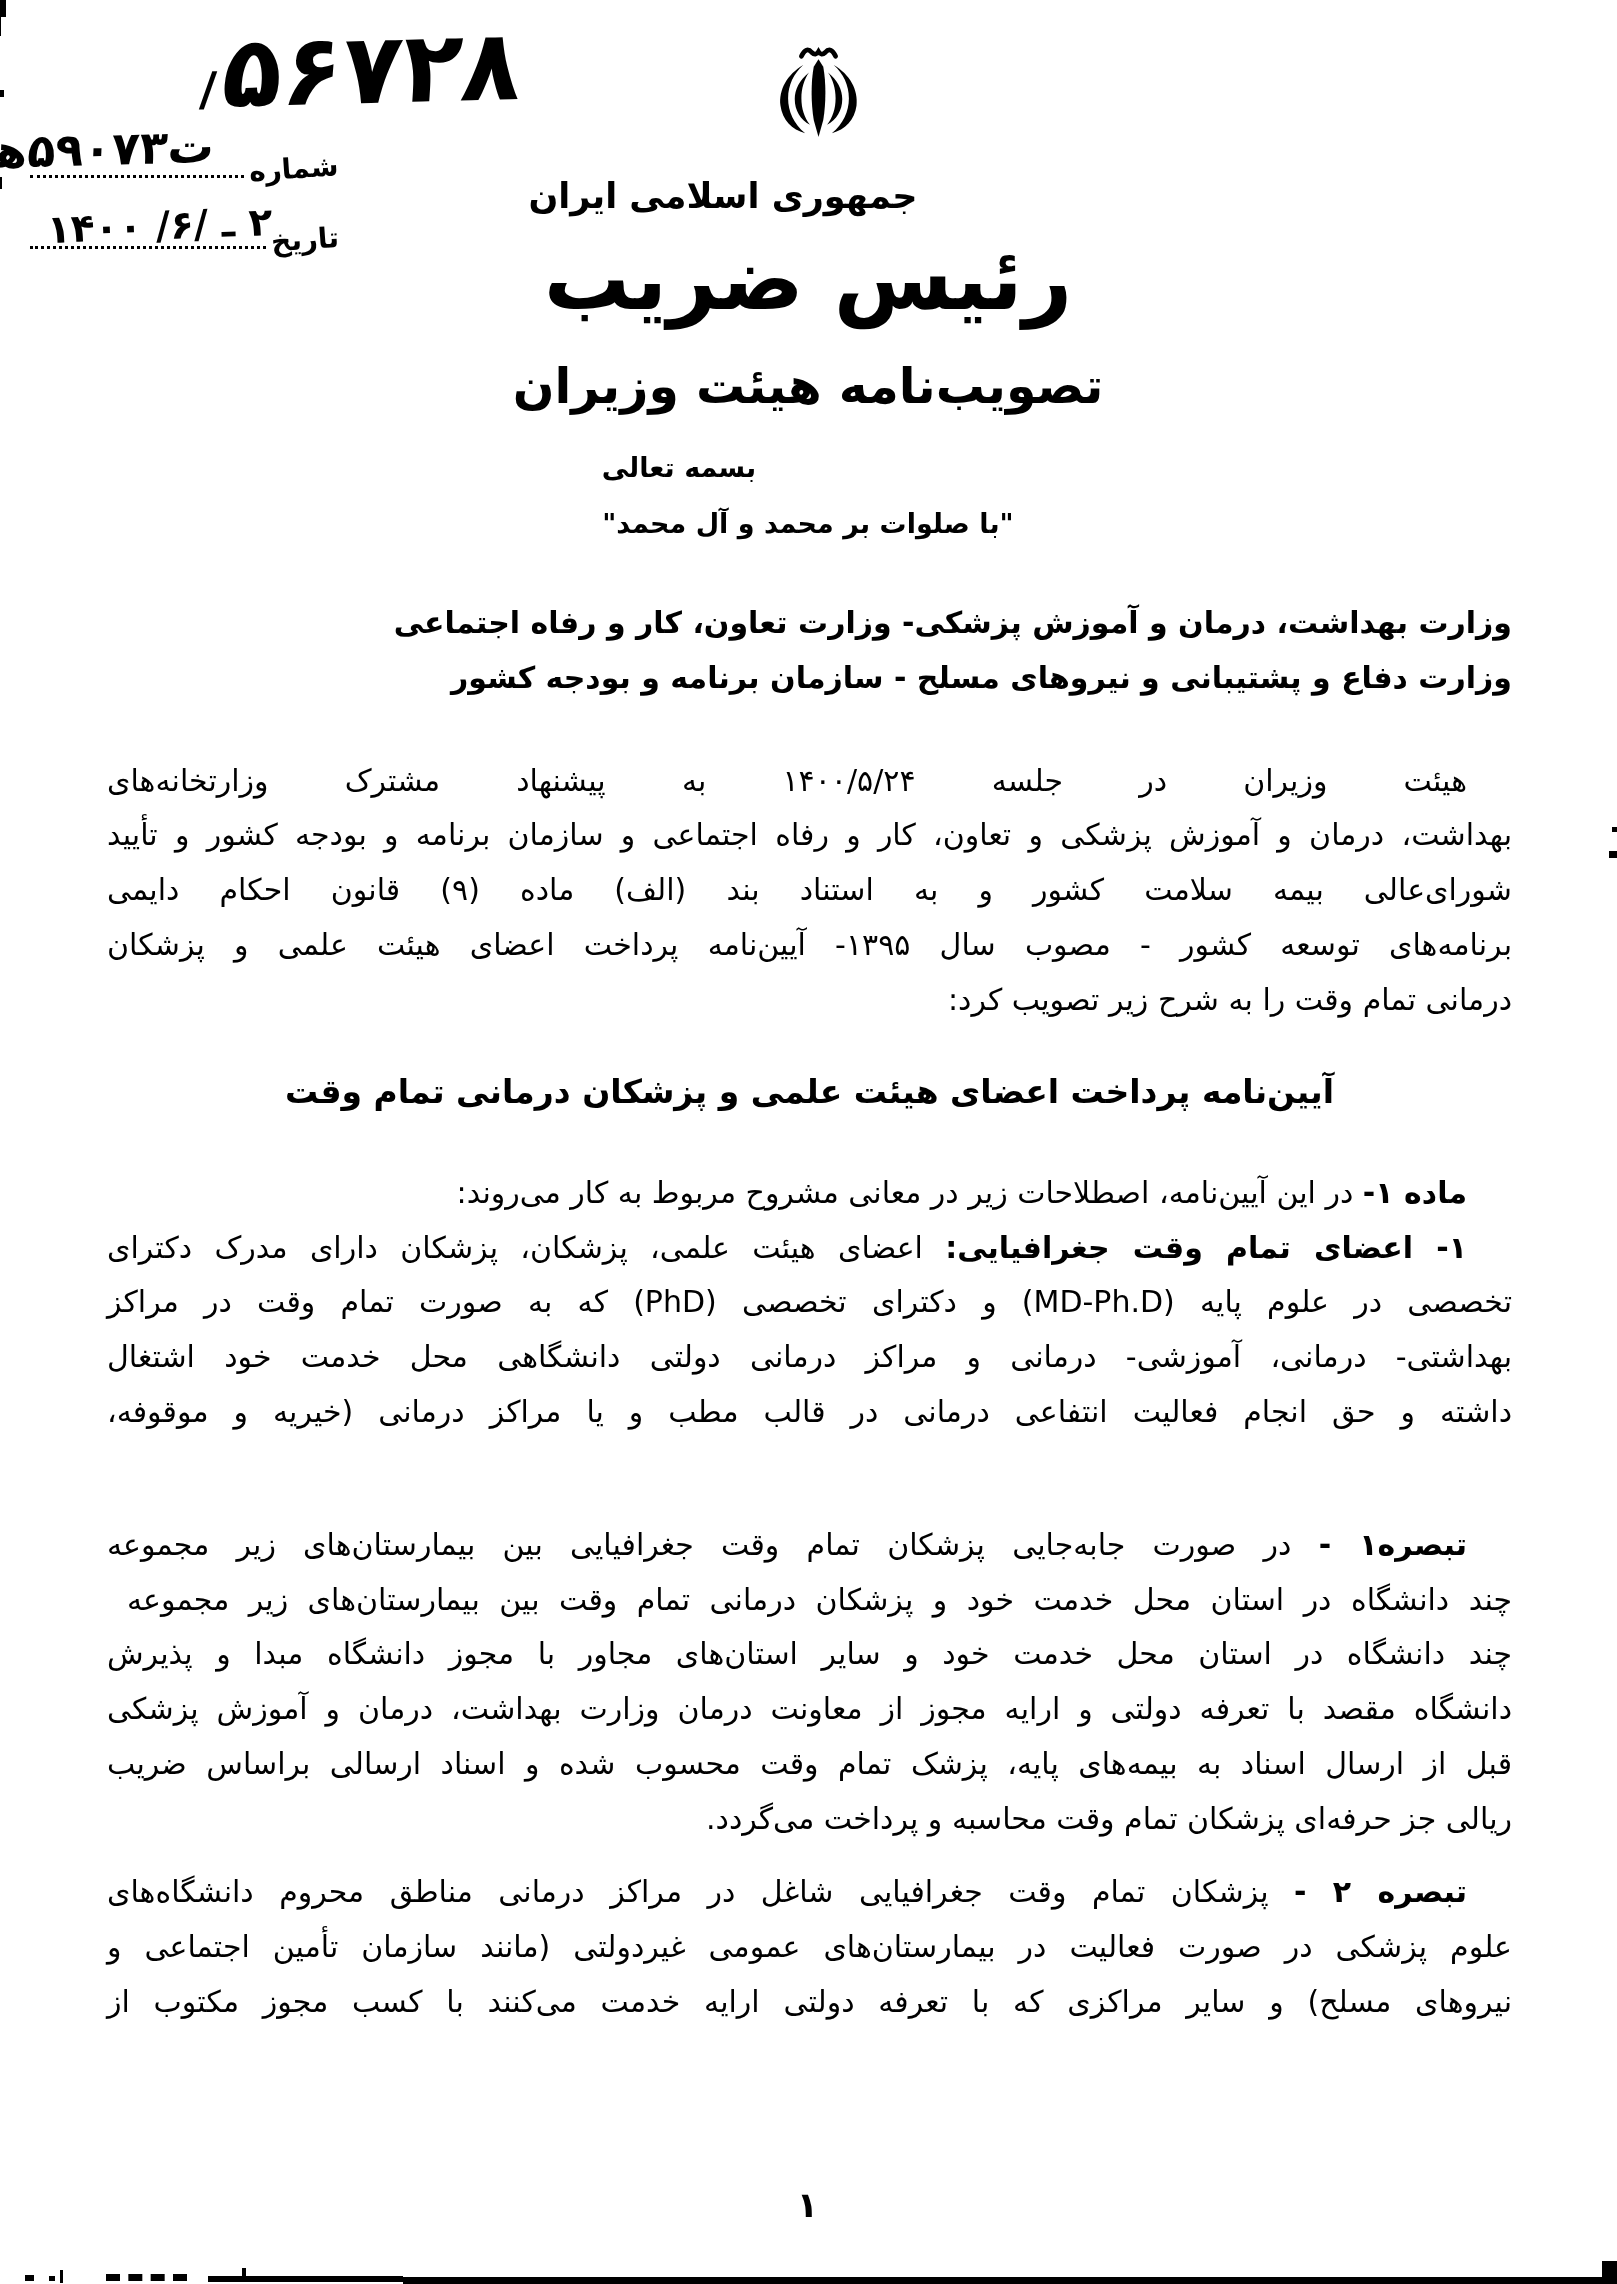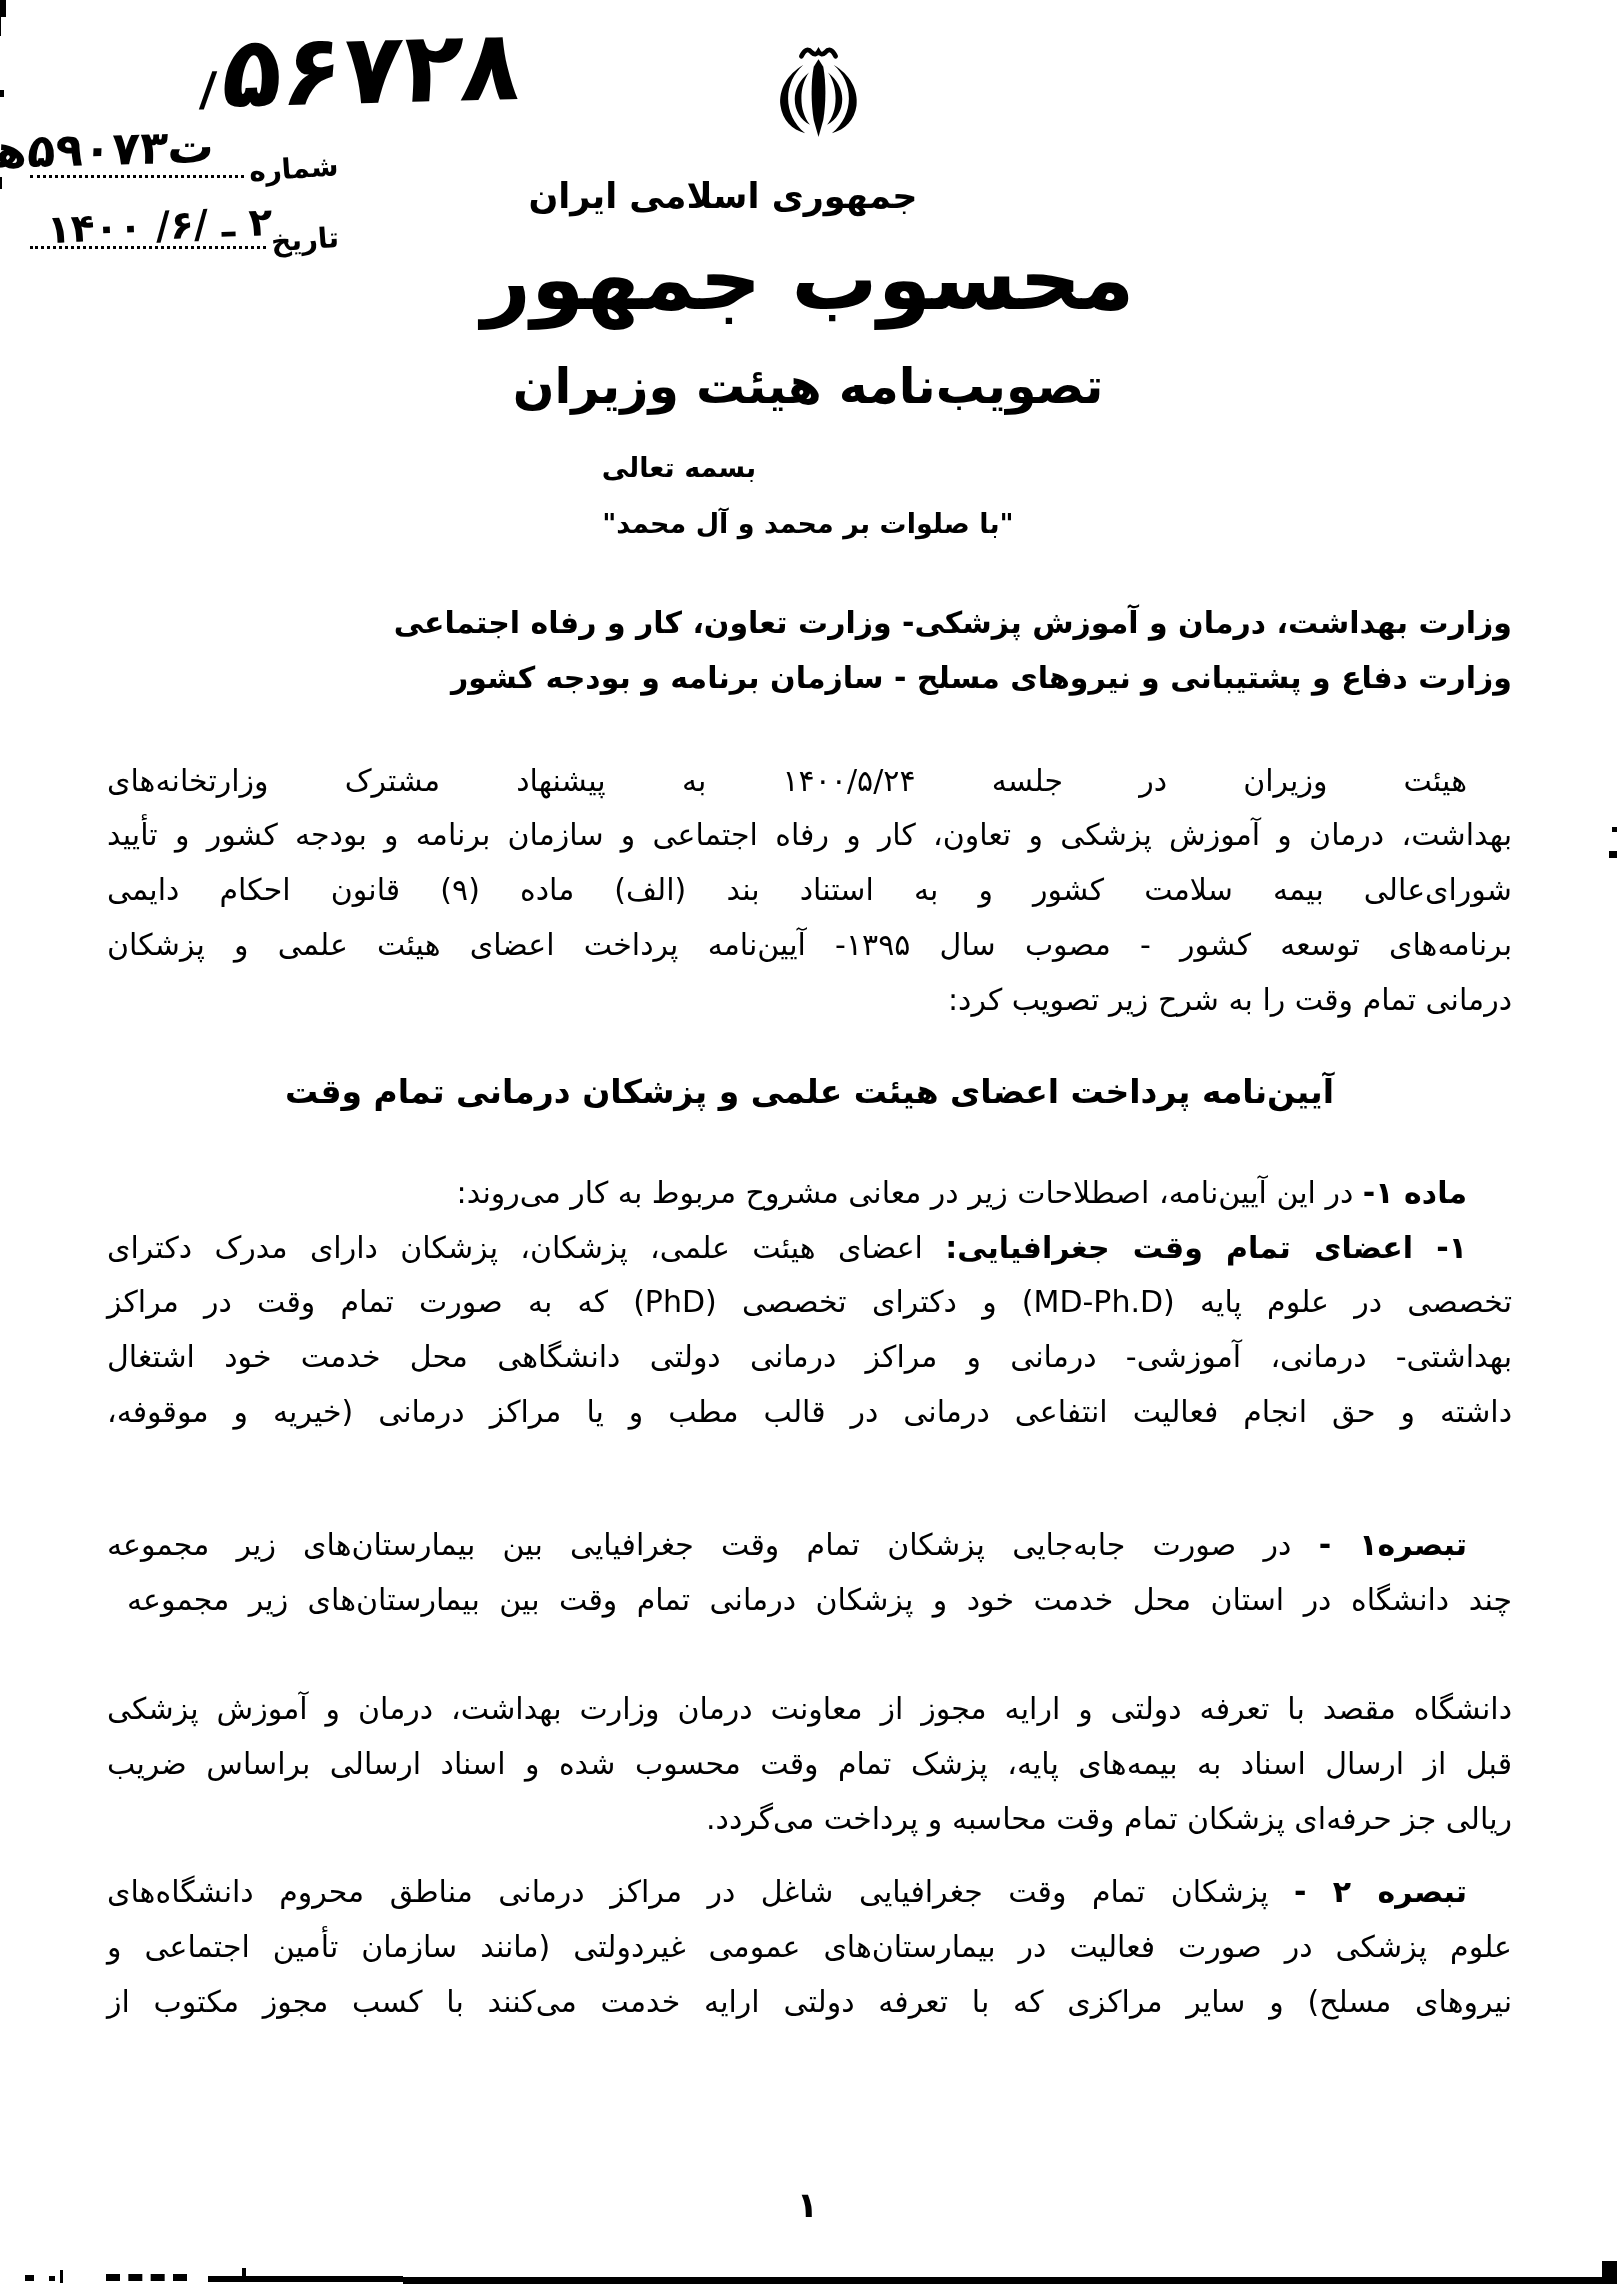--- a/index.html
+++ b/index.html
@@ -136,21 +136,21 @@
 
       <path d="M76,22 C93,32 102,48 100,65 C98,80 88,90 74,94 C86,84 92,71 92,57 C92,43 86,31 76,22 Z" fill="#000"></path>
 
       <path d="M70,30 C80,38 85,48 85,58 C85,70 79,80 69,85 C75,77 78,68 78,57 C78,47 75,37 70,30 Z" fill="#000"></path>
 
       <path d="M60,16 L55,24 C52,40 52,62 55,80 L60,98 L65,80 C68,62 68,40 65,24 Z" fill="#000"></path>
     </svg>
   </div>
 
   <div class="abs h-country">جمهوری اسلامی ایران</div>
-  <div class="abs h-office">محسوب جمهور</div>
+  <div class="abs h-office">رئیس ضریب</div>
   <div class="abs h-doctype">تصویب‌نامه هیئت وزیران</div>
   <div class="abs h-basmala">بسمه تعالی</div>
   <div class="abs h-salawat">"با صلوات بر محمد و آل محمد"</div>
 
   <div class="abs addr addr1">وزارت بهداشت، درمان و آموزش پزشکی- وزارت تعاون، کار و رفاه اجتماعی</div>
   <div class="abs addr addr2">وزارت دفاع و پشتیبانی و نیروهای مسلح - سازمان برنامه و بودجه کشور</div>
 
   <div class="abs textcol">
 
     <div class="bl j indent" style="top:753px;"><span>هیئت وزیران در جلسه ۱۴۰۰/۵/۲۴ به پیشنهاد مشترک وزارتخانه‌های</span></div>
@@ -172,20 +172,21 @@
     </div>
     <div class="bl j" style="top:1274px;"><span>تخصصی در علوم پایه (MD-Ph.D) و دکترای تخصصی (PhD) که به صورت تمام وقت در مراکز</span></div>
     <div class="bl j" style="top:1329px;"><span>بهداشتی- درمانی، آموزشی- درمانی و مراکز درمانی دولتی دانشگاهی محل خدمت خود اشتغال</span></div>
     <div class="bl j" style="top:1384px;"><span>داشته و حق انجام فعالیت انتفاعی درمانی در قالب مطب و یا مراکز درمانی (خیریه و موقوفه،</span></div>
 
     <div class="bl j indent" style="top:1517px;">
       <span class="lead">تبصره۱ -</span>
       <span>در صورت جابه‌جایی پزشکان تمام وقت جغرافیایی بین بیمارستان‌های زیر مجموعه</span>
     </div>
     <div class="bl j" style="top:1572px;margin-left:20px;"><span>چند دانشگاه در استان محل خدمت خود و پزشکان درمانی تمام وقت بین بیمارستان‌های زیر مجموعه</span></div>
+    <div class="bl j" style="top:1626px;"><span>چند دانشگاه در استان محل خدمت خود و سایر استان‌های مجاور با مجوز دانشگاه مبدا و پذیرش</span></div>
     <div class="bl j" style="top:1681px;"><span>دانشگاه مقصد با تعرفه دولتی و ارایه مجوز از معاونت درمان وزارت بهداشت، درمان و آموزش پزشکی</span></div>
     <div class="bl j" style="top:1736px;"><span>قبل از ارسال اسناد به بیمه‌های پایه، پزشک تمام وقت محسوب شده و اسناد ارسالی براساس ضریب</span></div>
     <div class="bl r" style="top:1791px;"><span>ریالی جز حرفه‌ای پزشکان تمام وقت محاسبه و پرداخت می‌گردد.</span></div>
 
     <div class="bl j indent" style="top:1864px;">
       <span class="lead">تبصره ۲ -</span>
       <span>پزشکان تمام وقت جغرافیایی شاغل در مراکز درمانی مناطق محروم دانشگاه‌های</span>
     </div>
     <div class="bl j" style="top:1919px;"><span>علوم پزشکی در صورت فعالیت در بیمارستان‌های عمومی غیردولتی (مانند سازمان تأمین اجتماعی و</span></div>
     <div class="bl j" style="top:1974px;"><span>نیروهای مسلح) و سایر مراکزی که با تعرفه دولتی ارایه خدمت می‌کنند با کسب مجوز مکتوب از</span></div>

